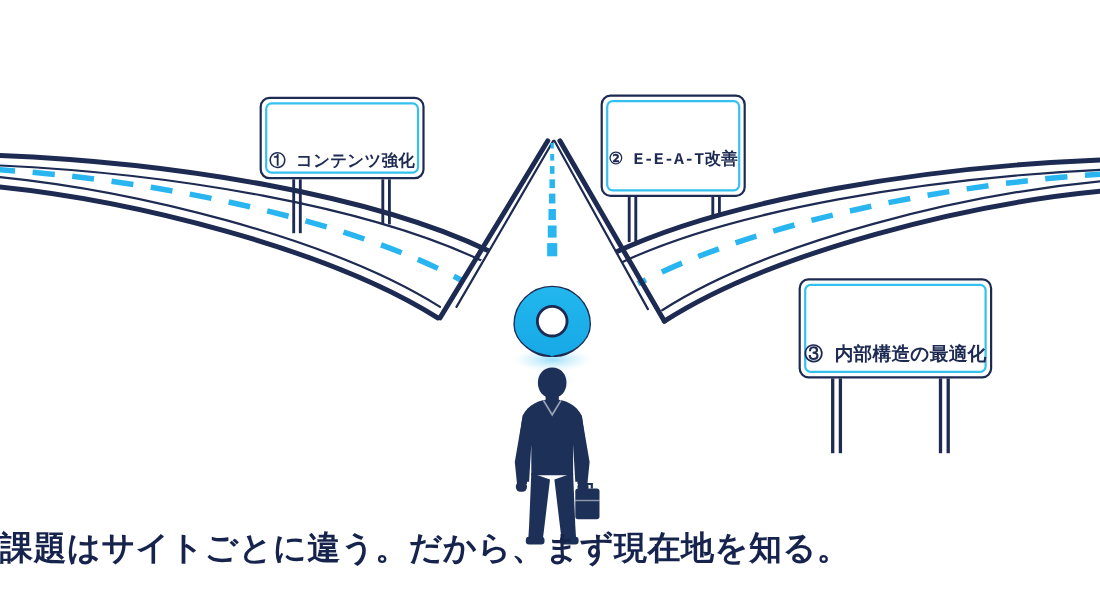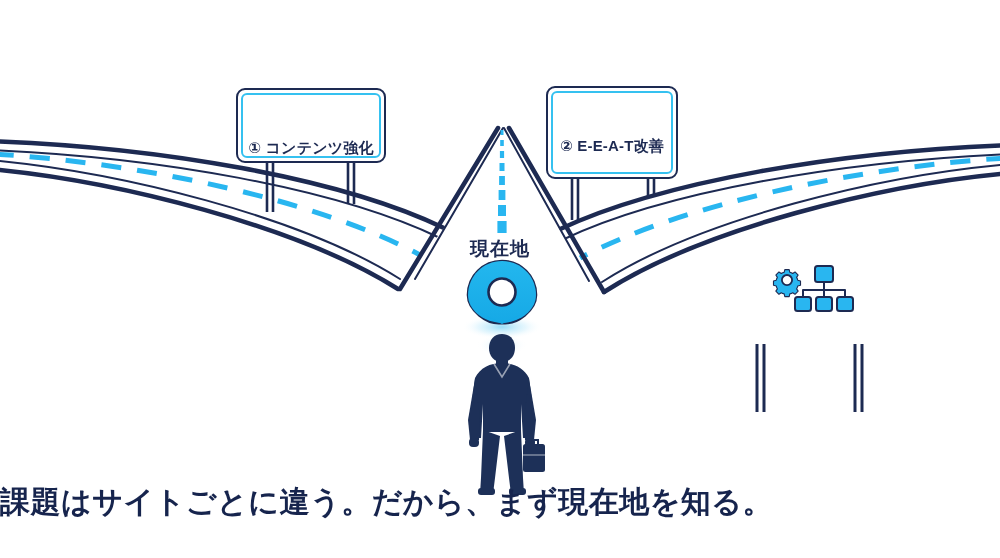--- a/index.html
+++ b/index.html
@@ -9,20 +9,21 @@
   }
   body {
     font-family: "Liberation Sans", "DejaVu Sans", sans-serif;
   }
   #stage {
     position: relative;
     width: 1000px;
     height: 558px;
     background: #ffffff;
     overflow: hidden;
+    font-family: Liberation Mono, monospace;
   }
   #scene {
     position: absolute;
     inset: 0;
     width: 1000px;
     height: 558px;
   }
 
   
   .sign {
@@ -317,18 +318,23 @@
     </div>
   </div>
 
   <div class="sign" id="sign2">
     <div class="sign-inner">
       <div class="sign-icon"></div>
       <div class="sign-label">② E-E-A-T改善</div>
     </div>
   </div>
 
-
-  <div id="here-label">現在地</div>
+  <div class="sign" id="sign3">
+    <div class="sign-inner">
+      <div class="sign-icon"></div>
+      <div class="sign-label">③ 内部構造の最適化</div>
+    </div>
+  </div>
+
 
   <div id="caption">課題はサイトごとに違う。だから、まず現在地を知る。</div>
 
 </div>
 
 </body></html>

